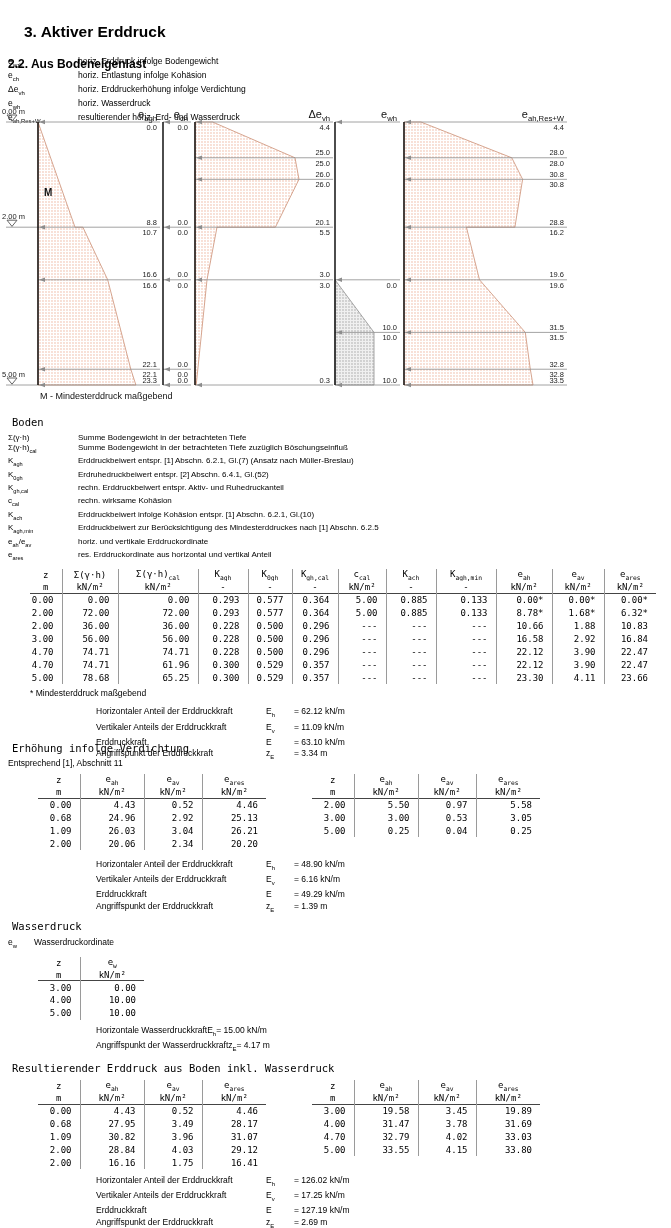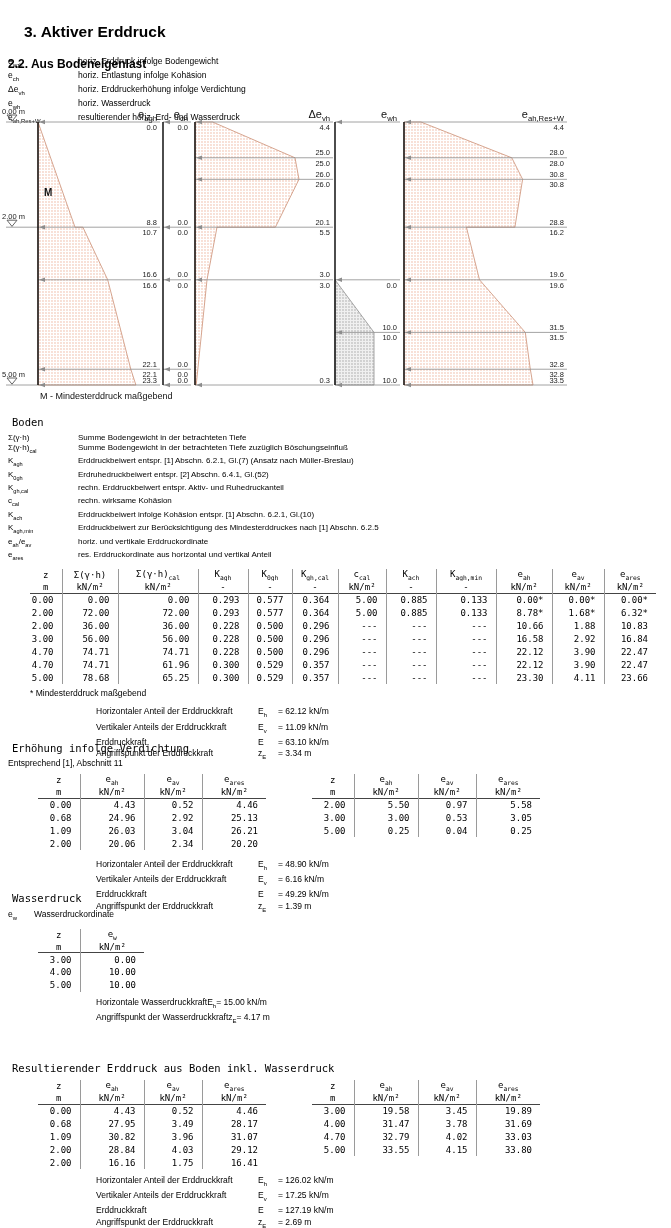--- a/index.html
+++ b/index.html
@@ -23,21 +23,21 @@
   .dtable th{font-weight:normal;text-align:center;height:12px;padding:0 4px;
         border-right:1px solid #9a9a9a;overflow:hidden;white-space:nowrap}
   .dtable td{text-align:right;height:13px;padding:0 8px 0 0;
         border-right:1px solid #9a9a9a;overflow:hidden;white-space:nowrap}
   .dtable th:last-child,.dtable td:last-child{border-right:none}
   .dtable tbody{border-top:1px solid #444}
   .ml22{margin:6px 0 0 22px}
   .ml30{margin:6px 0 0 30px}
   .twocol{display:flex;gap:46px;margin:6px 0 0 30px}
   .footnote{font-size:8.5px;margin:4px 0 0 22px}
-  .summary-grid{display:grid;grid-template-columns:158px 16px auto;column-gap:4px;
+  .summary-grid{display:grid;grid-template-columns:158px 16px auto;column-gap:12px;
         margin:8px 0 0 88px;font-size:8.5px;line-height:11.5px}
   .summary-flex{margin:5px 0 0 88px;font-size:8.5px;line-height:11.5px}
   .sum-row{display:flex;gap:0}
   #diagram{position:absolute;left:0;top:108px}
 </style>
 </head>
 <body>
 
 <div class="page">
 
@@ -524,21 +524,21 @@
         <span class="sum-val">= 6.16 kN/m</span>
         <span class="sum-label">Erddruckkraft</span>
         <span class="sum-sym">E</span>
         <span class="sum-val">= 49.29 kN/m</span>
         <span class="sum-label">Angriffspunkt der Erddruckkraft</span>
         <span class="sum-sym">z<sub>E</sub></span>
         <span class="sum-val">= 1.39 m</span>
       </div>
   </div>
 
-  <div class="sec" style="top:888px">
+  <div class="sec" style="top:916px">
     <h3 class="mono-head">Wasserdruck</h3>
     <div class="legend legend-narrow" style="margin-top:5px">
         <div class="legend-row">
           <span class="legend-sym">e<sub>w</sub></span>
           <span class="legend-desc">Wasserdruckordinate</span>
         </div>
       </div>
     <div class="dtable ml30">
         <table>
           <colgroup>

